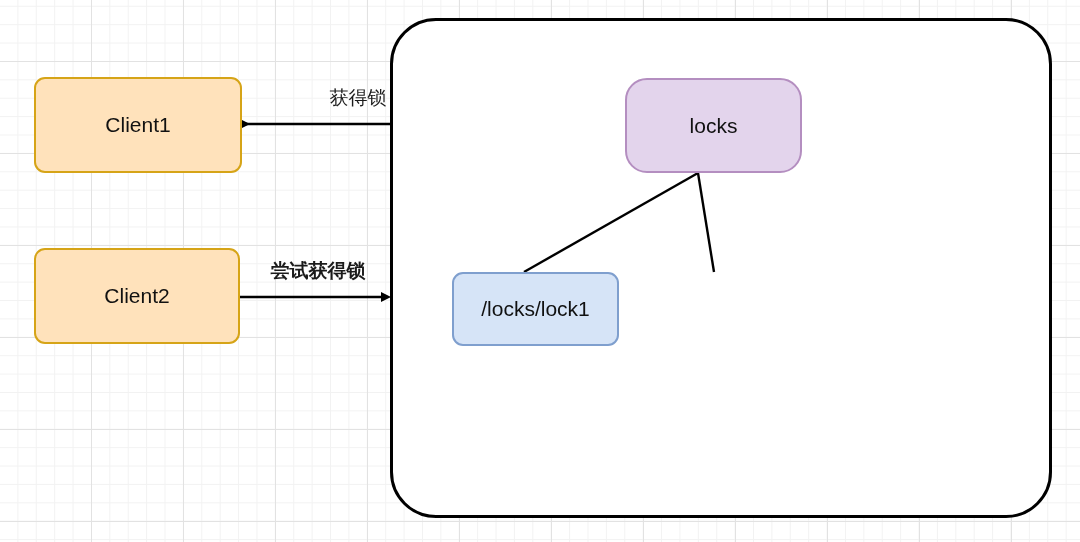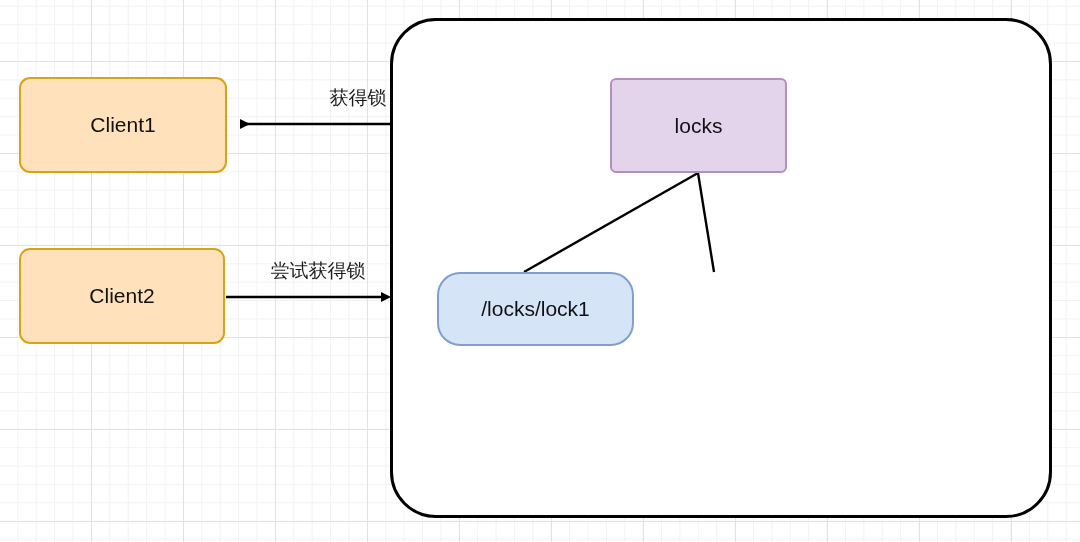--- a/index.html
+++ b/index.html
@@ -41,31 +41,32 @@
   }
 
   .node {
     position: absolute;
     box-sizing: border-box;
     display: flex;
     align-items: center;
     justify-content: center;
     text-align: center;
     color: #111111;
+    margin-left: 15px;
   }
 
   .node-client {
     border-radius: 11px;
     border: 2px solid #d6a417;
     background: #ffe2bb;
     font-size: 21px;
   }
 
   .node-root {
-    border-radius: 6px;
+    border-radius: 22px;
     border: 2px solid #b48ec0;
     background: #e3d4ec;
     font-size: 21px;
   }
 
   .node-leaf {
     border-radius: 11px;
     border: 2px solid #7f9fce;
     background: #d6e4f7;
     font-size: 21px;
@@ -119,22 +120,22 @@
   </div>
 
   <div class="node node-client" style="left:19px; top:248px; width:206px; height:96px;">
     <span>Client2</span>
   </div>
 
   <div class="node node-root" style="left:610px; top:78px; width:177px; height:95px;">
     <span>locks</span>
   </div>
 
-  <div class="node node-leaf" style="left:437px; top:272px; width:197px; height:74px;border-radius:23px;">
+  <div class="node node-leaf" style="left:437px; top:272px; width:167px; height:74px;">
     <span>/locks/lock1</span>
   </div>
 
 
   <div class="edge-label" style="left:318px; top:88px;margin-left:40px;">获得锁</div>
 
-  <div class="edge-label" style="left:318px; top:261px;">尝试获得锁</div>
+  <div class="edge-label" style="left:318px; top:261px;font-weight:bold;">尝试获得锁</div>
 
 </div>
 
 </body></html>

